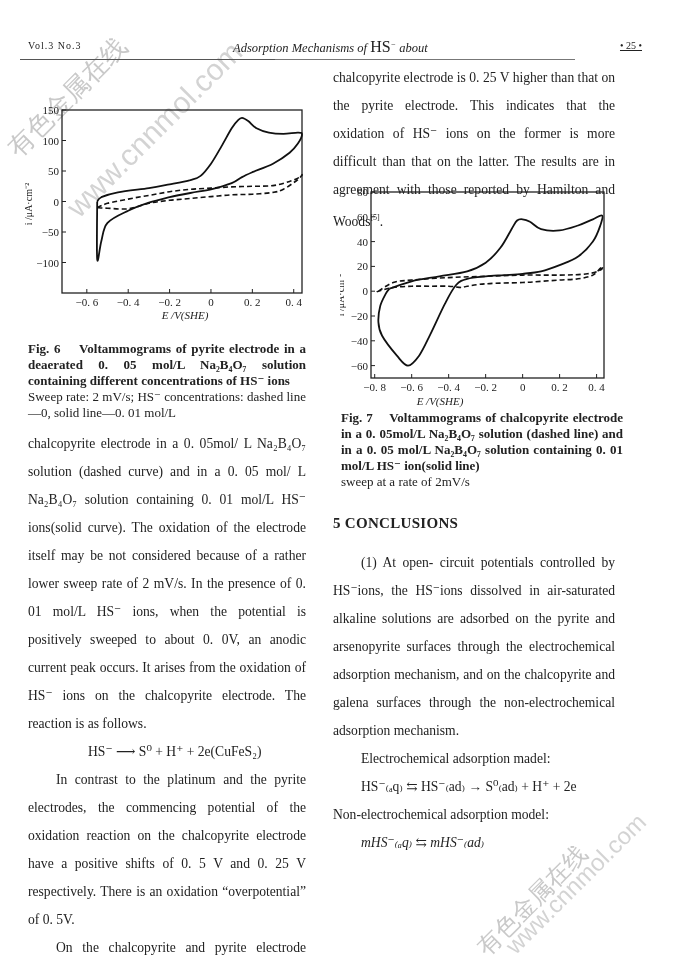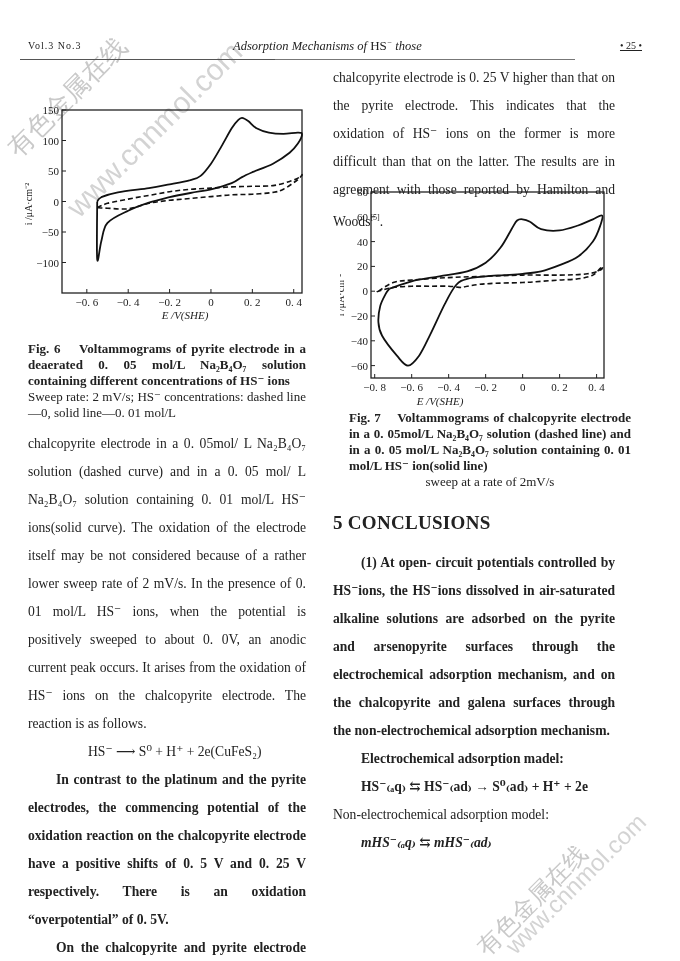--- a/index.html
+++ b/index.html
@@ -1,50 +1,50 @@
 <!DOCTYPE html>
 <html><head>
 <meta charset="utf-8">
 <style>
   html, body { margin:0; padding:0; background:#fff; }
   body { width:680px; height:961px; position:relative; overflow:hidden;
          font-family:"Liberation Serif", "DejaVu Serif", serif; color:#222; }
   .hdr { position:absolute; top:38px; left:28px; right:28px; height:18px; font-size:11px; }
   .hdr .left { position:absolute; left:0; top:2px; letter-spacing:1px; font-size:10px; }
   .hdr .center { position:absolute; left:205px; top:0; font-style:italic; font-size:12.5px; }
-  .hdr .center .up { font-style:normal; font-size:13px; }
+  .hdr .center .up { font-style:normal; font-size:16px; }
   .hdr .right { position:absolute; right:10px; top:2px; font-size:10px;text-decoration:underline; }
   .hrule { position:absolute; top:59px; left:20px; width:255px; height:1px; background:#555; }
   .hrule2 { position:absolute; top:59px; left:275px; width:300px; height:1px; background:#777; }
   .col { position:absolute; font-size:13.6px; line-height:28px; text-align:justify; }
   .col p { margin:0; }
   .lcol { left:28px; width:278px; }
   .rcol { left:333px; width:282px; }
-  .indent { text-indent:28px;font-weight:bold; }
+  .indent { text-indent:28px; }
   .eq { text-align:left; }
   .cap { position:absolute; font-size:13px; line-height:16px; }
   .cap b { font-weight:bold; }
-  .h5 { font-weight:bold; font-size:19px; letter-spacing:0.3px; }
+  .h5 { font-weight:bold; font-size:15px; letter-spacing:0.3px; }
   svg text { font-family:"Liberation Serif", serif; fill:#222; }
   .wm { position:absolute; color:#c9c9c9; font-family:"Liberation Sans", sans-serif; pointer-events:none; }
 </style>
 </head>
 <body>
 
 <div class="wm" style="left:0;top:50px;font-size:26px;transform:rotate(-45deg);transform-origin:left top;top:140px;">有色金属在线</div>
 <div class="wm" style="left:60px;top:200px;font-size:30px;transform:rotate(-45deg);transform-origin:left top;opacity:0.8;">www.cnnmol.com</div>
 <div class="wm" style="left:470px;top:940px;font-size:24px;transform:rotate(-45deg);transform-origin:left top;">有色金属在线</div>
 <div class="wm" style="left:500px;top:940px;font-size:24px;transform:rotate(-45deg);transform-origin:left top;opacity:0.8;">www.cnnmol.com</div>
 
 <div class="hdr">
   <span class="left">Vol.3  No.3</span>
   <span class="center">
     <span>Adsorption Mechanisms of</span>
     <span class="up">HS</span><sup style="font-size:8px">−</sup>
-    <span>those</span>
+    <span>about</span>
   </span>
   <span class="right">• 25 •</span>
 </div>
 <div class="hrule"></div>
 <div class="hrule2"></div>
 
 <svg id="fig6" width="320" height="230" style="position:absolute;left:0;top:100px;">
   <rect x="62" y="10" width="240" height="183" fill="none" stroke="#222" stroke-width="1.3"></rect>
   <g id="fig6-yticks">
       <line x1="62" x2="66" y1="10" y2="10" stroke="#222"></line>
@@ -138,26 +138,26 @@
       <text x="256.6031746031746" y="206" text-anchor="middle" font-size="11">0. 4</text>
     </g>
   <g id="fig7-series">
       <path d="M49.5,103.7 C53.2,102.5 63.4,98.3 71.7,96.3 C80.0,94.2 90.2,93.0 99.4,91.3 C108.7,89.7 119.5,88.6 127.2,86.4 C134.9,84.1 140.1,81.6 145.7,77.7 C151.2,73.8 156.1,68.4 160.4,62.8 C164.8,57.2 168.8,48.7 171.5,44.2 C174.3,39.7 175.2,37.2 177.1,35.5 C178.9,33.9 180.5,34.1 182.6,34.3 C184.8,34.5 186.9,35.1 190.0,36.8 C193.1,38.4 196.2,42.8 201.1,44.2 C206.1,45.6 213.5,46.1 219.6,45.4 C225.8,44.8 232.6,42.3 238.1,40.5 C243.7,38.6 248.9,35.9 252.9,34.3 C256.9,32.6 260.9,29.5 262.2,30.6 C263.4,31.6 261.8,36.1 260.3,40.5 C258.8,44.8 256.6,51.4 252.9,56.6 C249.2,61.8 243.7,67.6 238.1,71.5 C232.6,75.4 225.8,77.7 219.6,80.2 C213.5,82.6 207.3,84.9 201.1,86.4 C195.0,87.8 188.8,88.2 182.6,88.8 C176.5,89.5 170.3,89.7 164.1,90.1 C158.0,90.5 151.8,90.7 145.7,91.3 C139.5,91.9 132.1,92.4 127.2,93.8 C122.2,95.2 119.8,95.9 116.1,100.0 C112.4,104.1 109.3,110.3 105.0,118.6 C100.7,126.9 94.5,140.9 90.2,149.6 C85.9,158.3 82.8,165.5 79.1,170.7 C75.4,175.8 71.7,180.6 68.0,180.6 C64.3,180.6 61.2,175.6 56.9,170.7 C52.6,165.7 45.2,156.4 42.1,150.8 C39.0,145.3 38.7,142.2 38.4,137.2 C38.1,132.2 39.0,125.8 40.2,121.1 C41.5,116.3 44.3,111.6 45.8,108.7 C47.3,105.8 48.9,104.5 49.5,103.7" fill="none" stroke="#111" stroke-width="1.8"></path>
       <path d="M38.4,106.2 C40.9,104.8 47.6,99.4 53.2,97.5 C58.7,95.7 62.4,95.9 71.7,95.0 C80.9,94.2 96.3,93.2 108.7,92.6 C121.0,91.9 133.3,91.7 145.7,91.3 C158.0,90.9 170.3,90.3 182.6,90.1 C195.0,89.9 208.8,90.3 219.6,90.1 C230.4,89.9 240.6,89.7 247.4,88.8 C254.1,88.0 257.8,86.4 260.3,85.1 C262.8,83.9 263.4,80.6 262.2,81.4 C260.9,82.2 256.9,88.0 252.9,90.1 C248.9,92.1 243.7,93.0 238.1,93.8 C232.6,94.6 225.8,94.6 219.6,95.0 C213.5,95.5 207.3,95.9 201.1,96.3 C195.0,96.7 191.9,97.1 182.6,97.5 C173.4,97.9 154.9,98.1 145.7,98.8 C136.4,99.4 131.2,100.6 127.2,101.2 C123.2,101.9 124.7,102.5 121.6,102.5 C118.5,102.5 113.9,101.4 108.7,101.2 C103.4,101.0 96.3,101.2 90.2,101.2 C84.0,101.2 77.8,101.0 71.7,101.2 C65.5,101.4 58.7,101.7 53.2,102.5 C47.6,103.3 41.2,105.4 38.4,106.2 C35.6,107.0 36.5,107.4 36.5,107.4 C36.5,107.4 38.1,106.4 38.4,106.2" fill="none" stroke="#111" stroke-width="1.6" stroke-dasharray="5,3"></path>
     </g>
   <text x="100" y="220" font-size="11" text-anchor="middle" font-style="italic">E /V(SHE)</text>
   <text x="0" y="0" font-size="10" text-anchor="middle" transform="translate(4,110) rotate(-90)">i /μA·cm⁻²</text>
 </svg>
 
-<div class="cap" style="left:349px;top:410px;width:282px;">
+<div class="cap" style="left:341px;top:410px;width:282px;">
   <div style="text-align:justify;">
     <b>Fig. 7</b>&nbsp;&nbsp;&nbsp;
     <b>Voltammograms of chalcopyrite electrode in a 0. 05mol/L Na₂B₄O₇ solution (dashed line) and in a 0. 05 mol/L Na₂B₄O₇ solution containing 0. 01 mol/L HS⁻ ion(solid line)</b>
   </div>
-  <div style="text-align:center;">sweep at a rate of 2mV/s</div>
+  <div style="">sweep at a rate of 2mV/s</div>
 </div>
 
 <div class="col rcol" style="top:509px;">
   <p class="h5" style="margin-bottom:12px;">5   CONCLUSIONS</p>
   <p class="indent">(1)  At open- circuit potentials controlled by HS⁻ions, the HS⁻ions dissolved in air-saturated alkaline solutions are adsorbed on the pyrite and arsenopyrite surfaces through the electrochemical adsorption mechanism, and on the chalcopyrite and galena surfaces through the non-electrochemical adsorption mechanism.</p>
   <p class="indent">Electrochemical adsorption madel:</p>
   <p class="indent">HS⁻₍ₐq₎ ⇆ HS⁻₍ad₎ → S⁰₍ad₎ + H⁺ + 2e</p>
   <p>Non-electrochemical adsorption model:</p>
   <p class="indent" style="font-style:italic;">mHS⁻₍ₐq₎ ⇆ mHS⁻₍ad₎</p>
 </div>

